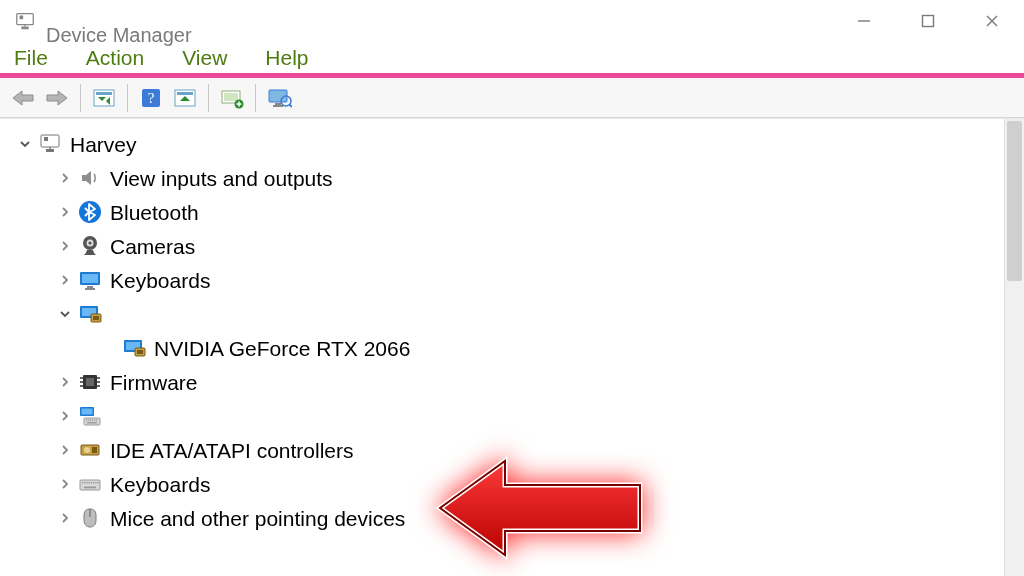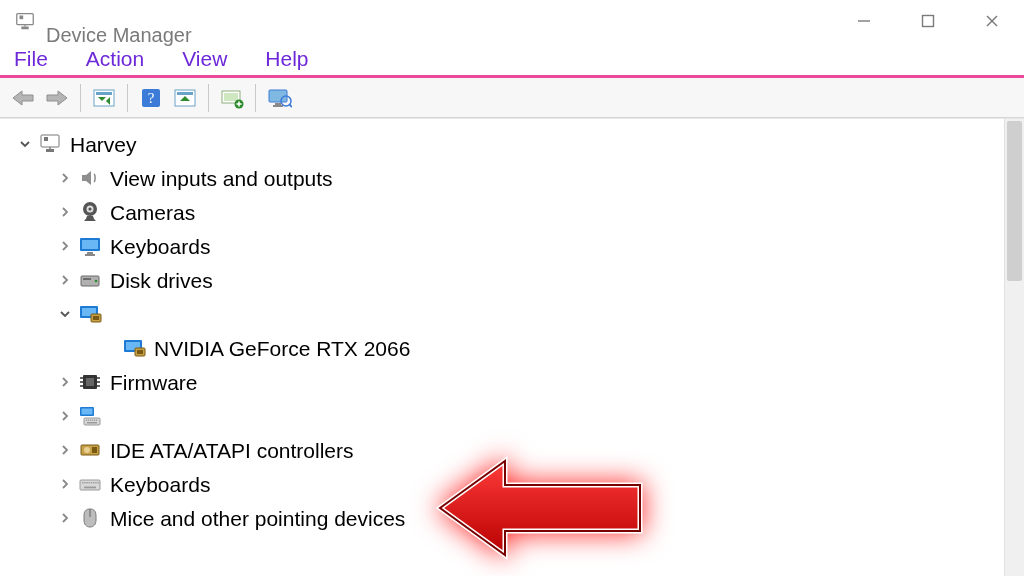--- a/index.html
+++ b/index.html
@@ -32,22 +32,22 @@
     color:#7a7a7a;
   }
   .winbtn svg { stroke:#7a7a7a; }
   
   .menubar {
     height: 36px;
     display:flex; align-items:center;
     padding: 0 6px 0 10px;
     gap: 30px;
     font-size: 21px;
-    color:#6d28d9;
-    border-bottom: 3px solid #ec4899;
+    color:#4d7c0f;
+    border-bottom: 5px solid #ec4899;
     background:#fff;
     text-align:right;
   }
   .menubar .item { padding: 2px 4px; }
   
   .toolbar {
     height: 40px;
     display:flex; align-items:center;
     padding: 0 6px;
     background:#f7f7f7;
@@ -232,20 +232,34 @@
         </span>
       <span class="ico">
         <svg viewBox="0 0 24 24" width="24" height="24">
             <path d="M4 9h4l5-4v14l-5-4H4z" fill="#8e8e8e"></path>
             <path d="M16 8c1.5 1 1.5 7 0 8" fill="none" stroke="#8e8e8e" stroke-width="1.6"></path>
           </svg>
       </span>
       <span class="lbl">View inputs and outputs</span>
     </div>
 
+    <div class="row ind-b">
+      <span class="tw">
+          <svg width="14" height="14" viewBox="0 0 14 14">
+            <polyline points="5,3 9,7 5,11" fill="none" stroke="#888" stroke-width="1.8"></polyline>
+          </svg>
+        </span>
+      <span class="ico">
+        <svg viewBox="0 0 24 24" width="24" height="24">
+            <circle cx="12" cy="12" r="11" fill="#1277d8"></circle>
+            <path d="M11 4v16l6-5-5.5-3L17 9l-6-5zM7 8l4 4-4 4" fill="none" stroke="#fff" stroke-width="1.8" stroke-linejoin="round"></path>
+          </svg>
+      </span>
+      <span class="lbl">Bluetooth</span>
+    </div>
 
     <div class="row ind-b">
       <span class="tw">
           <svg width="14" height="14" viewBox="0 0 14 14">
             <polyline points="5,3 9,7 5,11" fill="none" stroke="#888" stroke-width="1.8"></polyline>
           </svg>
         </span>
       <span class="ico">
         <svg viewBox="0 0 24 24" width="24" height="24">
             <circle cx="12" cy="9" r="7" fill="#555"></circle>
@@ -267,35 +281,20 @@
         <svg viewBox="0 0 24 24" width="24" height="24">
             <rect x="2" y="4" width="20" height="13" rx="1" fill="#1e7bd4"></rect>
             <rect x="4" y="6" width="16" height="9" fill="#6ab7f5"></rect>
             <rect x="9" y="18" width="6" height="2" fill="#888"></rect>
             <rect x="7" y="20" width="10" height="2" fill="#888"></rect>
           </svg>
       </span>
       <span class="lbl">Keyboards</span>
     </div>
 
-    <div class="row ind-b">
-      <span class="tw">
-          <svg width="14" height="14" viewBox="0 0 14 14">
-            <polyline points="5,3 9,7 5,11" fill="none" stroke="#888" stroke-width="1.8"></polyline>
-          </svg>
-        </span>
-      <span class="ico">
-        <svg viewBox="0 0 24 24" width="24" height="24">
-            <rect x="3" y="8" width="18" height="10" rx="1" fill="#b0b0b0" stroke="#6b6b6b"></rect>
-            <circle cx="18" cy="13" r="1.3" fill="#2e8b2e"></circle>
-            <rect x="5" y="10" width="8" height="2" fill="#6b6b6b"></rect>
-          </svg>
-      </span>
-      <span class="lbl">Disk drives</span>
-    </div>
 
     <div class="row ind-b">
       <span class="tw">
           <svg width="14" height="14" viewBox="0 0 14 14">
             <polyline points="3,5 7,9 11,5" fill="none" stroke="#555" stroke-width="1.8"></polyline>
           </svg>
         </span>
       <span class="ico">
         <svg viewBox="0 0 24 24" width="24" height="24">
             <rect x="2" y="4" width="18" height="12" rx="1" fill="#1e7bd4"></rect>

